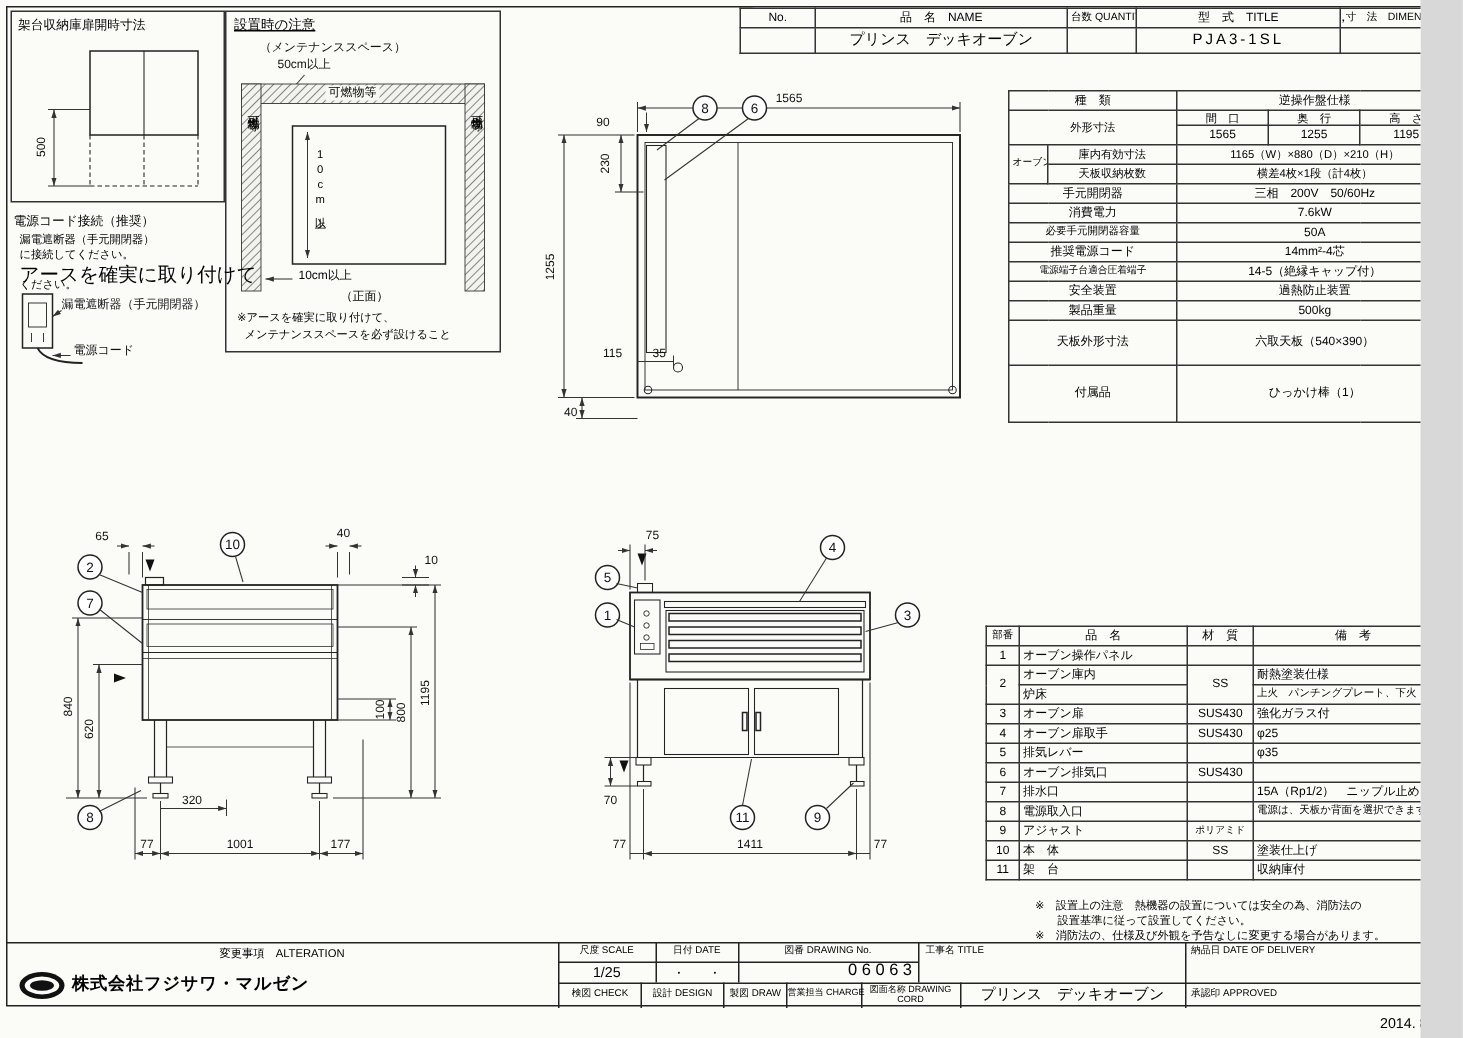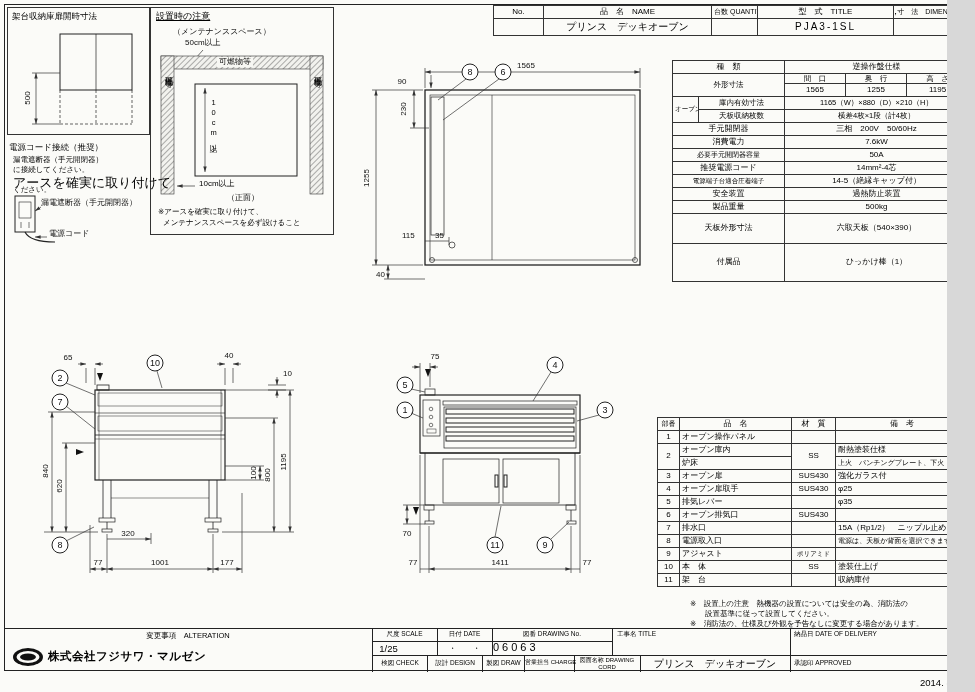--- a/index.html
+++ b/index.html
@@ -600,25 +600,25 @@
   <div class="vline" style="left:492px;top:628px;height:27px;"></div>
   <div class="vline" style="left:612px;top:628px;height:27px;"></div>
   <div class="vline" style="left:427px;top:655px;height:17px;"></div>
   <div class="vline" style="left:482px;top:655px;height:17px;"></div>
   <div class="vline" style="left:524px;top:655px;height:17px;"></div>
   <div class="vline" style="left:574px;top:655px;height:17px;"></div>
   <div class="vline" style="left:640px;top:655px;height:17px;"></div>
 
   <div class="lbl" style="left:4px;top:631px;width:368px;text-align:center;font-size:7.5px;">変更事項　ALTERATION</div>
   <div class="lbl" style="left:373px;top:630px;width:63px;text-align:center;font-size:6.5px;">尺度  SCALE</div>
-  <div class="lbl" style="left:357px;top:643px;width:63px;text-align:center;font-size:9.5px;">1/25</div>
+  <div class="lbl" style="left:373px;top:643px;width:63px;text-align:center;font-size:9.5px;">1/25</div>
   <div class="lbl" style="left:438px;top:630px;width:53px;text-align:center;font-size:6.5px;">日付  DATE</div>
   <div class="lbl" style="left:438px;top:644px;width:53px;text-align:center;font-size:8px;">・　　・</div>
   <div class="lbl" style="left:493px;top:630px;width:118px;text-align:center;font-size:6.5px;">図番  DRAWING No.</div>
-  <div class="lbl" style="left:493px;top:641px;width:118px;text-align:left;font-size:11px;letter-spacing:3px;">06063</div>
+  <div class="lbl" style="left:493px;top:641px;width:118px;text-align:right;font-size:11px;letter-spacing:3px;">06063</div>
   <div class="lbl" style="left:617px;top:630px;font-size:6.5px;">工事名  TITLE</div>
   <div class="lbl" style="left:794px;top:630px;font-size:6.5px;">納品日  DATE OF DELIVERY</div>
   <div class="lbl" style="left:373px;top:659px;width:54px;text-align:center;font-size:6.5px;">検図  CHECK</div>
   <div class="lbl" style="left:428px;top:659px;width:54px;text-align:center;font-size:6.5px;">設計  DESIGN</div>
   <div class="lbl" style="left:483px;top:659px;width:41px;text-align:center;font-size:6.5px;">製図  DRAW</div>
   <div class="lbl" style="left:525px;top:659px;width:49px;text-align:center;font-size:6px;">営業担当 CHARGE</div>
   <div class="lbl" style="left:576px;top:657px;width:62px;font-size:6px;white-space:normal;line-height:1.15;text-align:center;">図面名称 DRAWING CORD</div>
   <div class="lbl" style="left:641px;top:658px;width:148px;text-align:center;font-size:10px;">プリンス　デッキオーブン</div>
   <div class="lbl" style="left:794px;top:659px;font-size:6.5px;">承認印  APPROVED</div>
 

